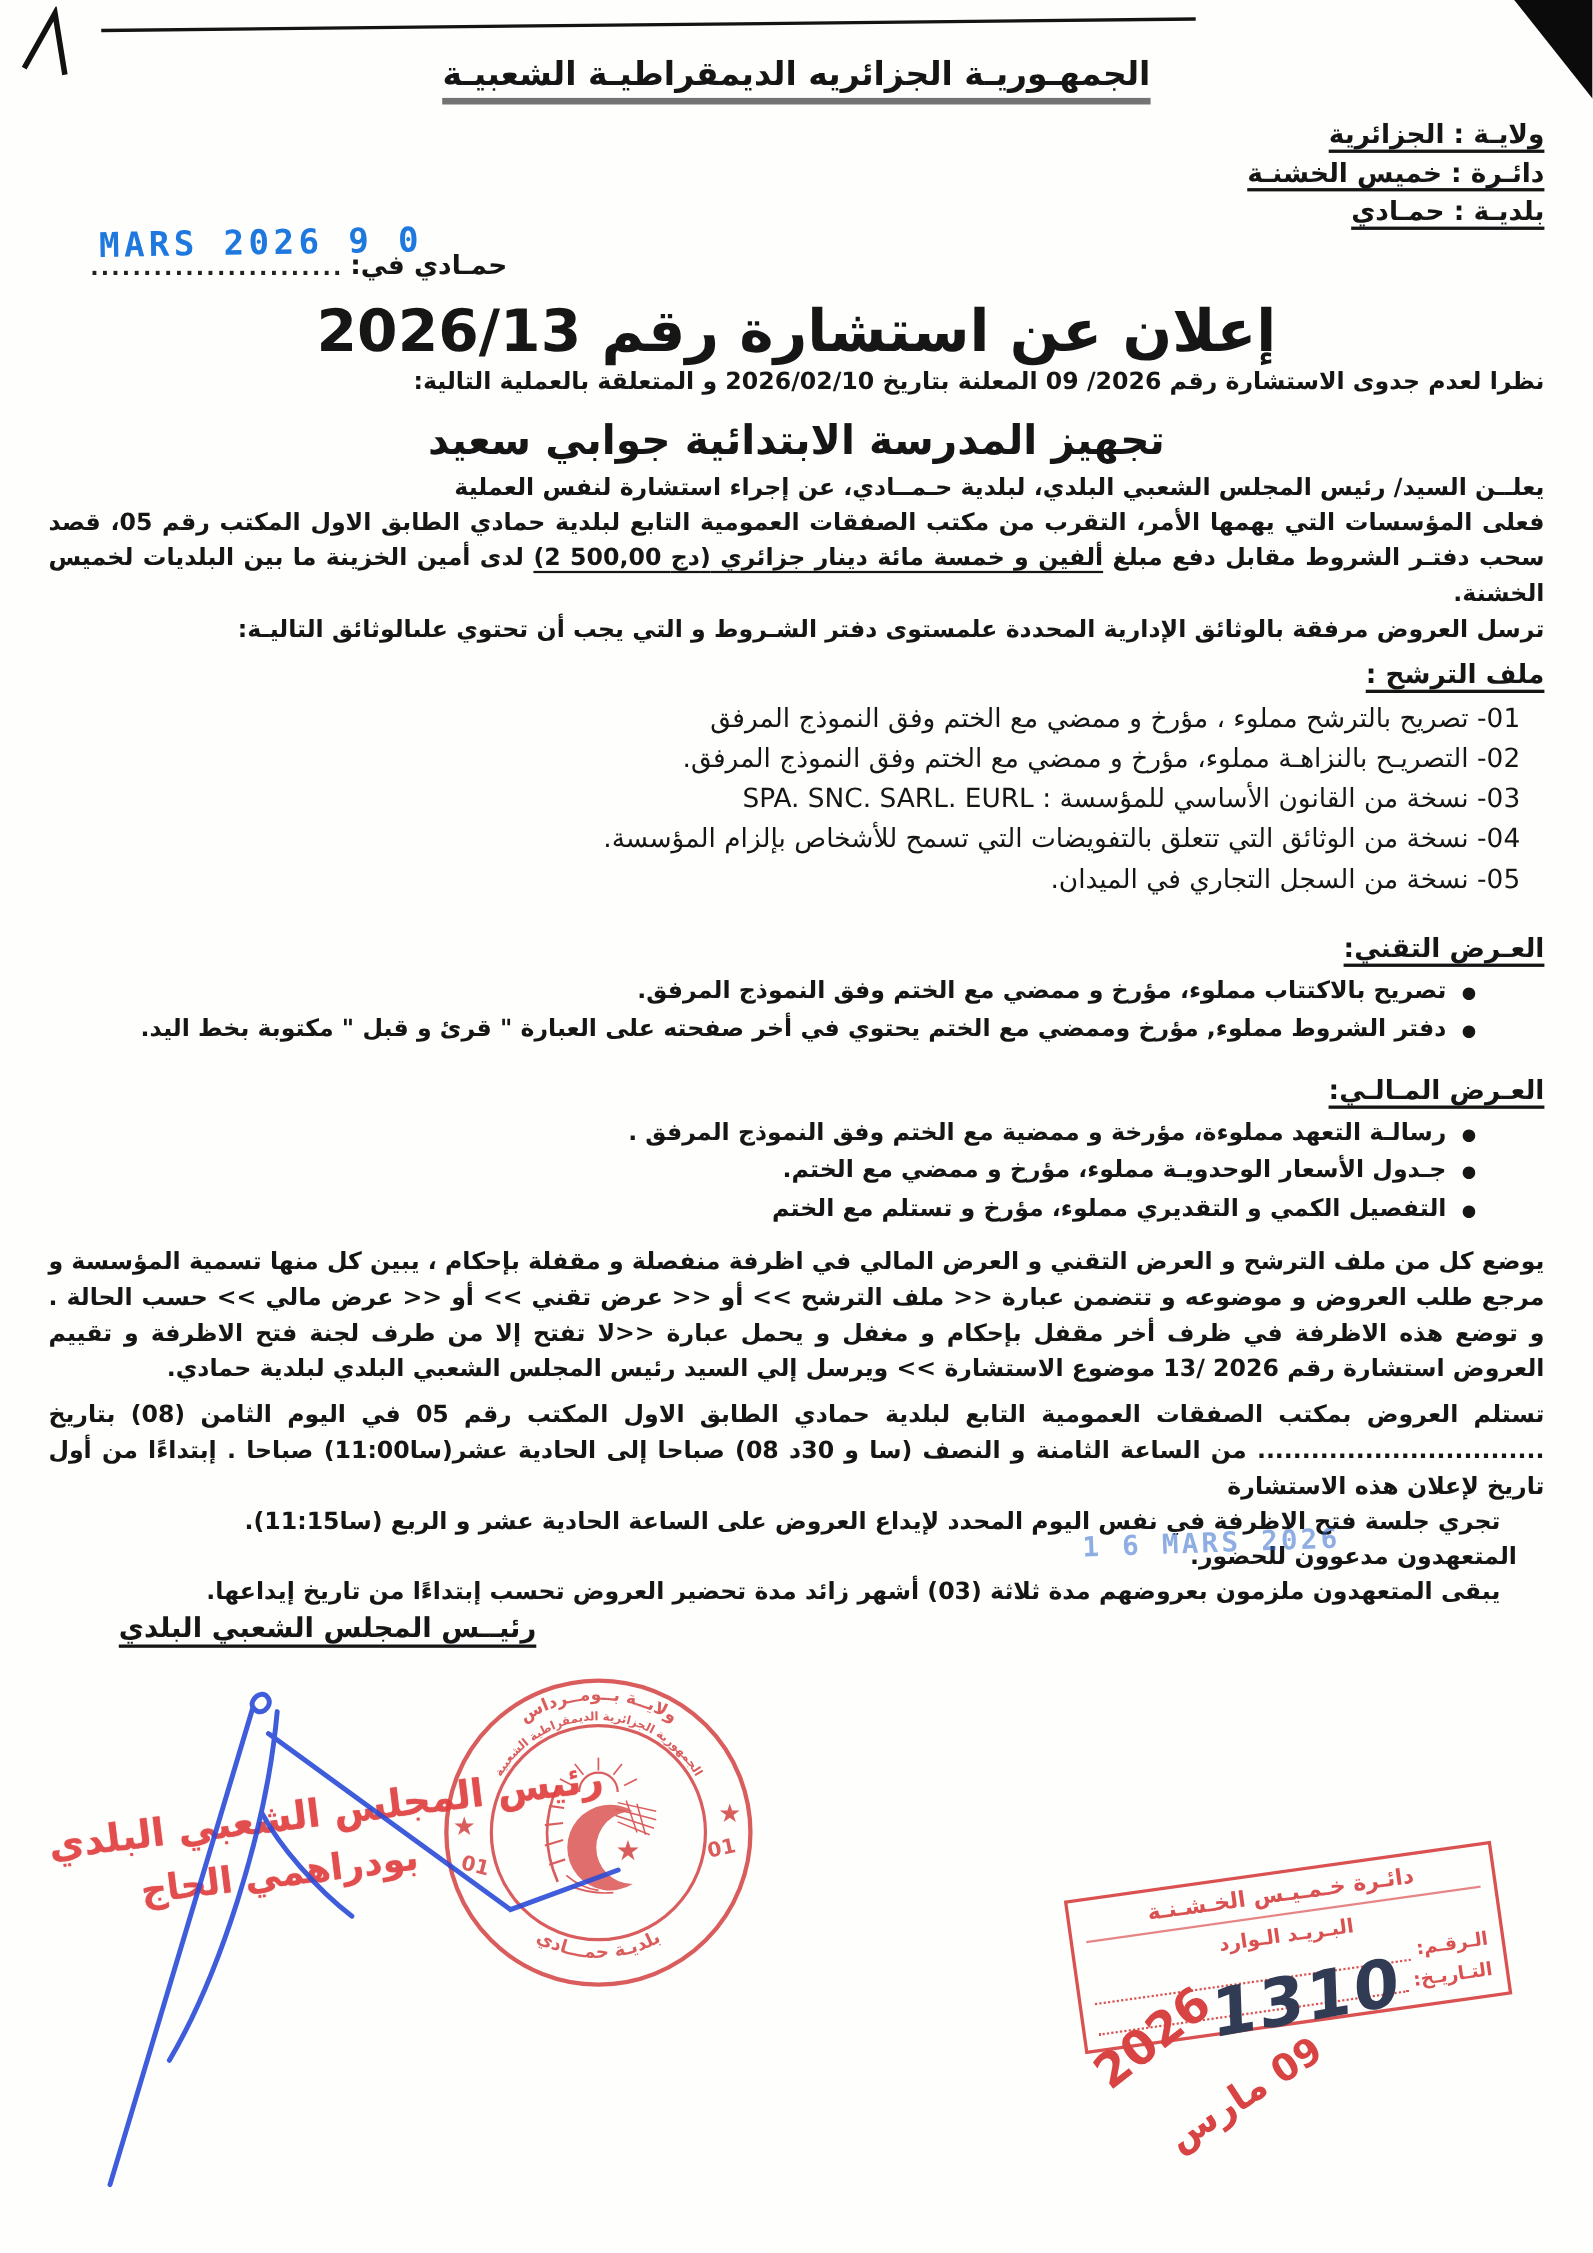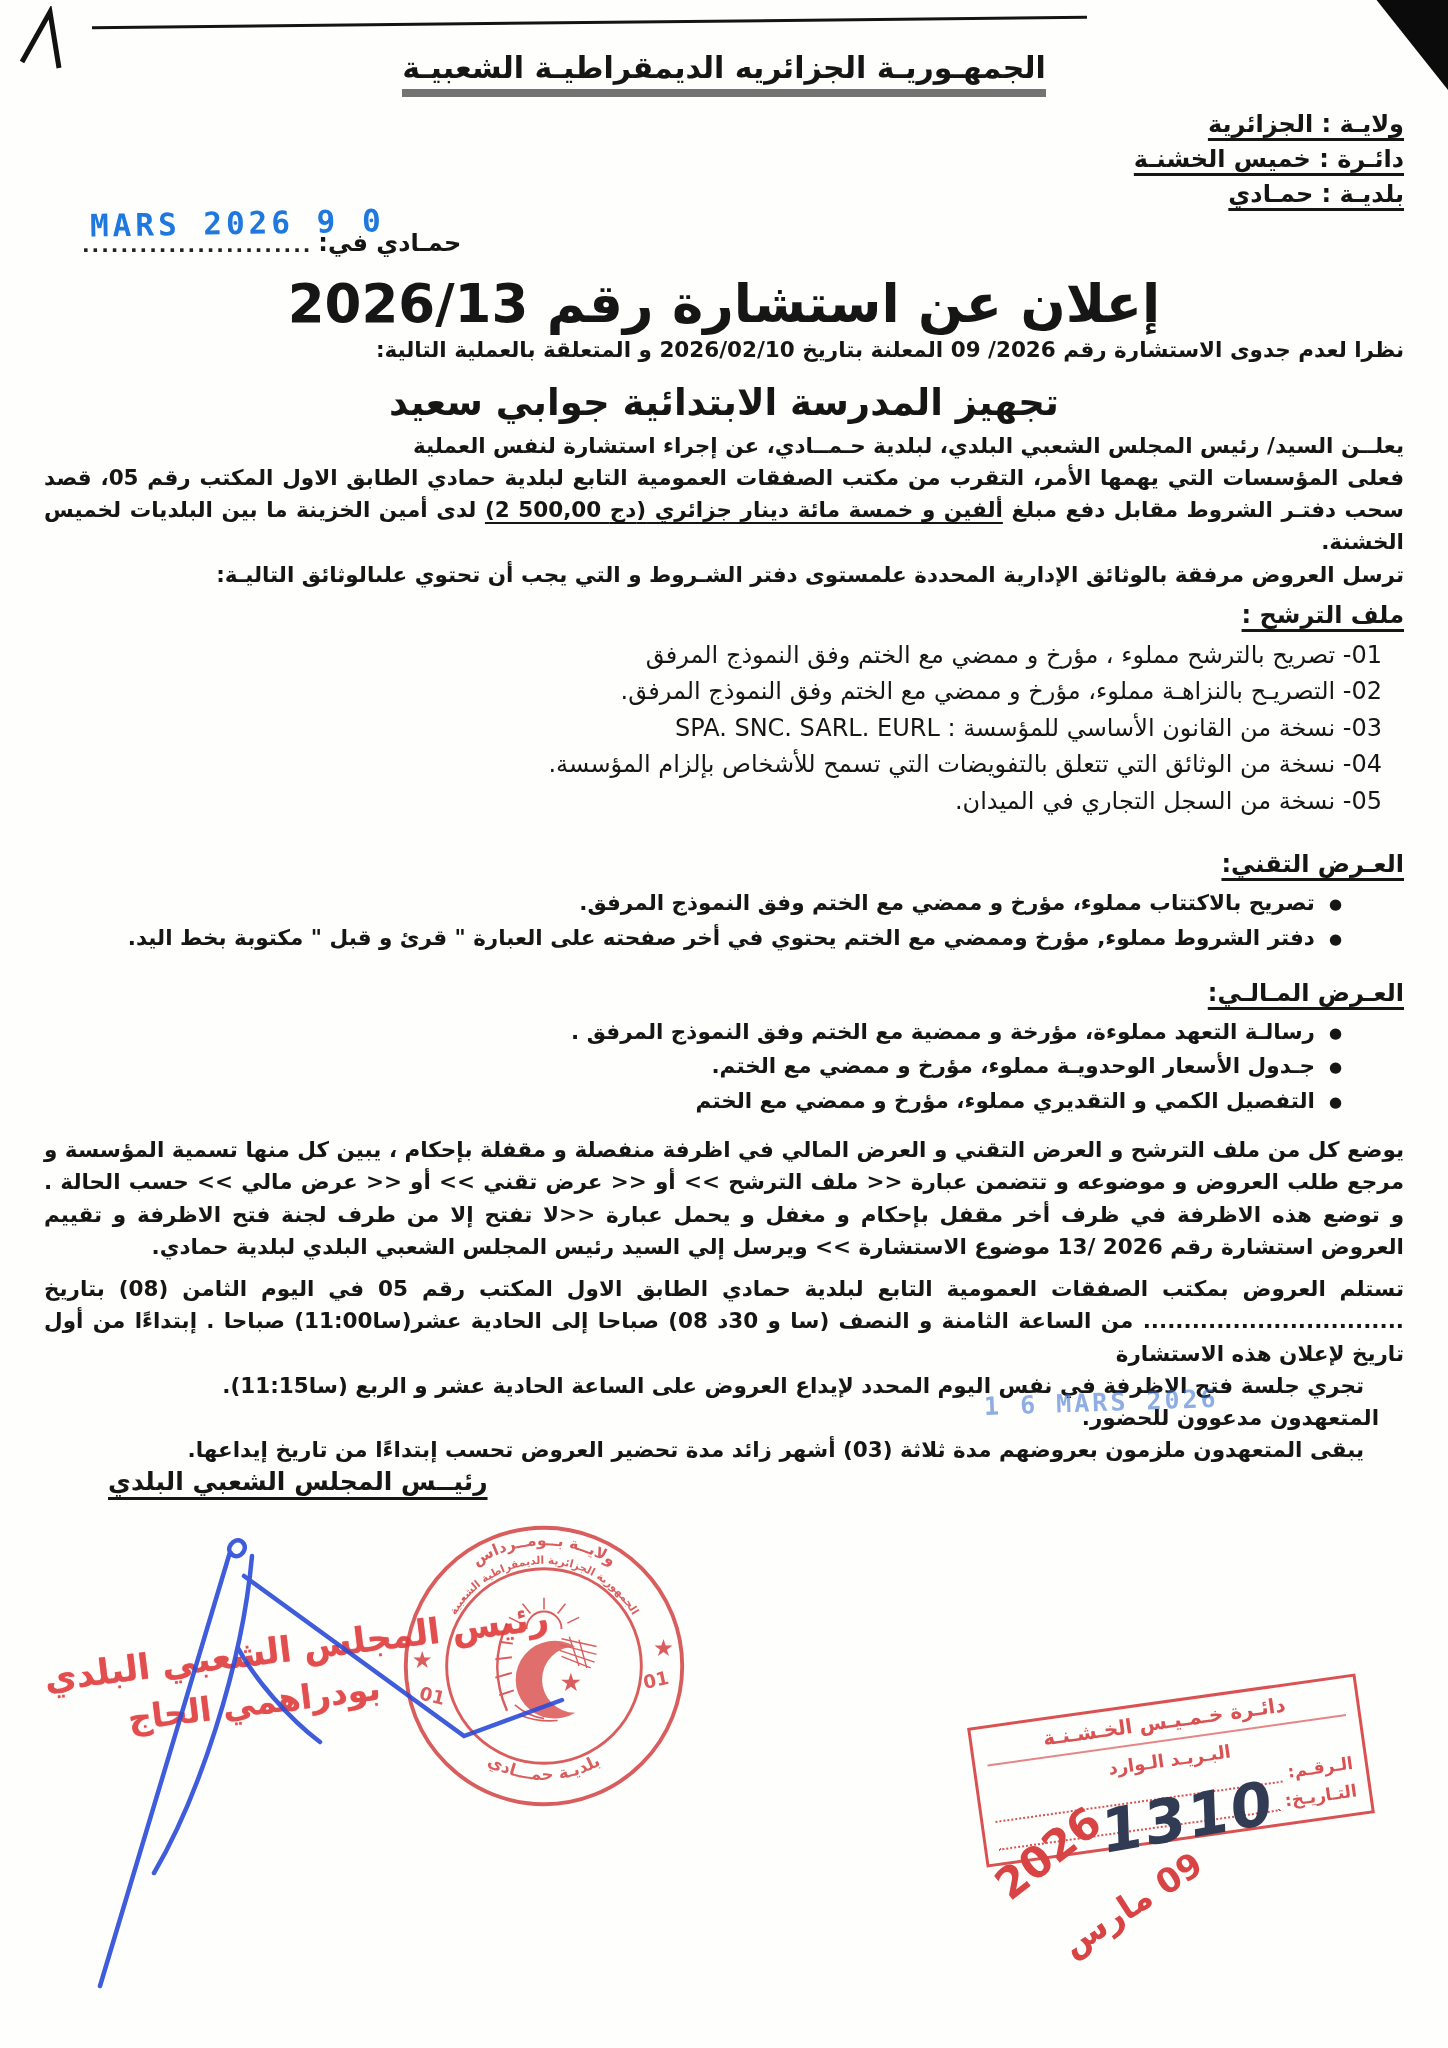--- a/index.html
+++ b/index.html
@@ -4,21 +4,21 @@
 <style>
   html,body{margin:0;padding:0;}
   body{width:1448px;height:2048px;background:#ffffff;font-family:"DejaVu Sans",sans-serif;}
   .page{position:relative;width:1448px;height:2048px;background:#fefefd;overflow:hidden;color:#161616;}
   .content{position:relative;padding:50px 44px 0 44px;direction:rtl;}
   
   .art-line{position:absolute;left:92px;top:21px;width:995px;height:3px;background:#141414;transform:rotate(-0.6deg);}
   .art-corner{position:absolute;right:0;top:0;width:76px;height:90px;background:#0b0b0b;clip-path:polygon(100% 0,6% 0,100% 100%);}
   .art-squiggle{position:absolute;left:14px;top:6px;}
   
-  .rep-header{width:max-content;margin:0 auto;font-size:30px;font-weight:bold;padding-bottom:4px;border-bottom:8px solid #737373;letter-spacing:.5px;}
+  .rep-header{width:max-content;margin:0 auto;font-size:30px;font-weight:bold;padding-bottom:4px;border-bottom:6px solid #737373;letter-spacing:.5px;}
   .admin{margin-top:10px;font-size:24px;font-weight:bold;line-height:1.45;}
   .admin div{width:max-content;text-decoration:underline;text-decoration-thickness:2.5px;text-underline-offset:6px;}
   
   .date-row{direction:rtl;width:max-content;margin:18px auto 0 38px;font-size:24px;font-weight:bold;position:relative;display:flex;align-items:flex-end;gap:6px;}
   .date-dots{letter-spacing:2px;font-size:20px;color:#222;}
   .blue-stamp{position:absolute;left:8px;top:-24px;color:#1e78dd;font-size:31px;font-weight:bold;letter-spacing:4px;white-space:nowrap;transform:rotate(-1deg);font-family:"DejaVu Sans Mono","DejaVu Sans",sans-serif;}
   .main-title{margin:16px 0 0 0;text-align:center;font-size:53px;font-weight:bold;letter-spacing:1px;}
   .intro{margin-top:38px;font-size:22px;font-weight:bold;text-align:right;}
   .operation{margin:14px 0 6px;text-align:center;font-size:37px;font-weight:bold;}
   .p{font-size:21.5px;font-weight:bold;line-height:1.5;margin:0;text-align:justify;}
@@ -115,21 +115,21 @@
       <div class="row">
           <span class="bullet">●</span>
           <span>رسالـة التعهد مملوءة، مؤرخة و ممضية مع الختم وفق النموذج المرفق .</span>
         </div>
       <div class="row">
           <span class="bullet">●</span>
           <span>جـدول الأسعار الوحدويـة مملوء، مؤرخ و ممضي مع الختم.</span>
         </div>
       <div class="row">
           <span class="bullet">●</span>
-          <span>التفصيل الكمي و التقديري مملوء، مؤرخ و ممضي مع الختم</span>
+          <span>التفصيل الكمي و التقديري مملوء، مؤرخ و تستلم مع الختم</span>
         </div>
     </div>
 
     <p class="p envelope">يوضع كل من  ملف الترشح و العرض التقني و العرض المالي في اظرفة منفصلة و مقفلة بإحكام ، يبين كل منها تسمية المؤسسة و مرجع طلب العروض و موضوعه و تتضمن عبارة &lt;&lt; ملف الترشح &gt;&gt; أو &lt;&lt; عرض تقني &gt;&gt; أو &lt;&lt; عرض مالي &gt;&gt; حسب الحالة . و توضع هذه الاظرفة في ظرف أخر مقفل بإحكام و مغفل و يحمل عبارة &lt;&lt;لا تفتح إلا من طرف لجنة فتح الاظرفة و تقييم العروض استشارة رقم ⁦13/ 2026⁩  موضوع الاستشارة &gt;&gt; ويرسل إلي السيد رئيس المجلس الشعبي البلدي  لبلدية حمادي.</p>
 
     <p class="p submission"><span>تستلم العروض بمكتب الصفقات العمومية التابع لبلدية حمادي الطابق الاول المكتب رقم 05 في اليوم الثامن ⁦(08)⁩ بتاريخ </span><span class="dots">................................</span><span> من الساعة الثامنة و النصف ⁦(08 سا و 30د)⁩ صباحا إلى الحادية عشر⁦(11:00سا)⁩ صباحا . إبتداءًا من أول تاريخ لإعلان هذه الاستشارة</span></p>
 
     <p class="p indent40">تجري جلسة فتح الاظرفة في نفس اليوم المحدد لإيداع العروض على الساعة الحادية عشر و الربع ⁦(11:15سا)⁩.</p>
     <p class="p indent25">المتعهدون مدعوون للحضور.</p>
     <p class="p indent40">يبقى المتعهدون ملزمون بعروضهم مدة ثلاثة ⁦(03)⁩ أشهر زائد مدة تحضير العروض تحسب  إبتداءًا من تاريخ إيداعها.</p>

